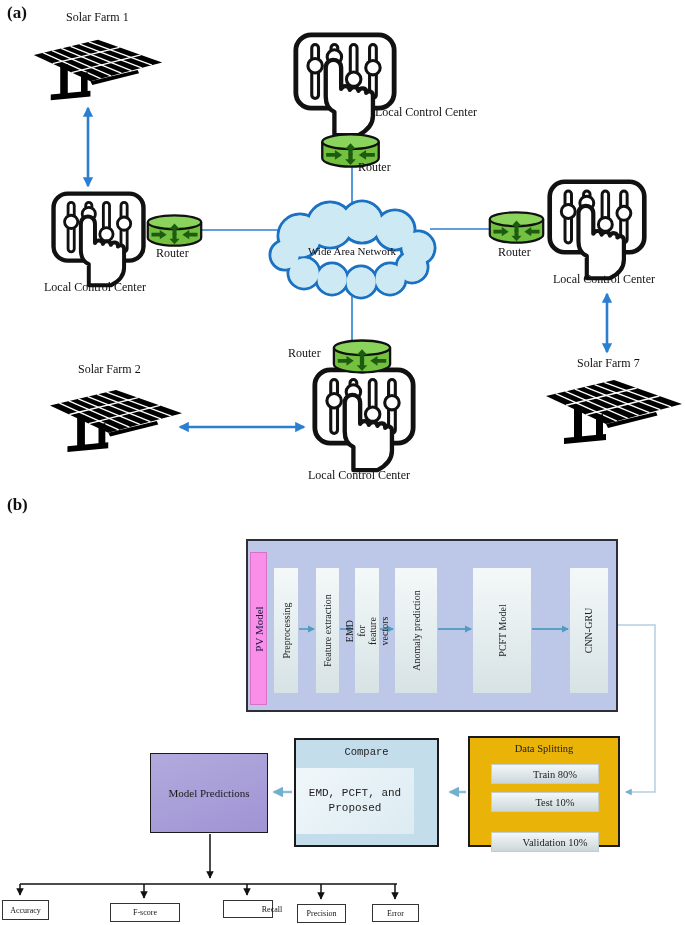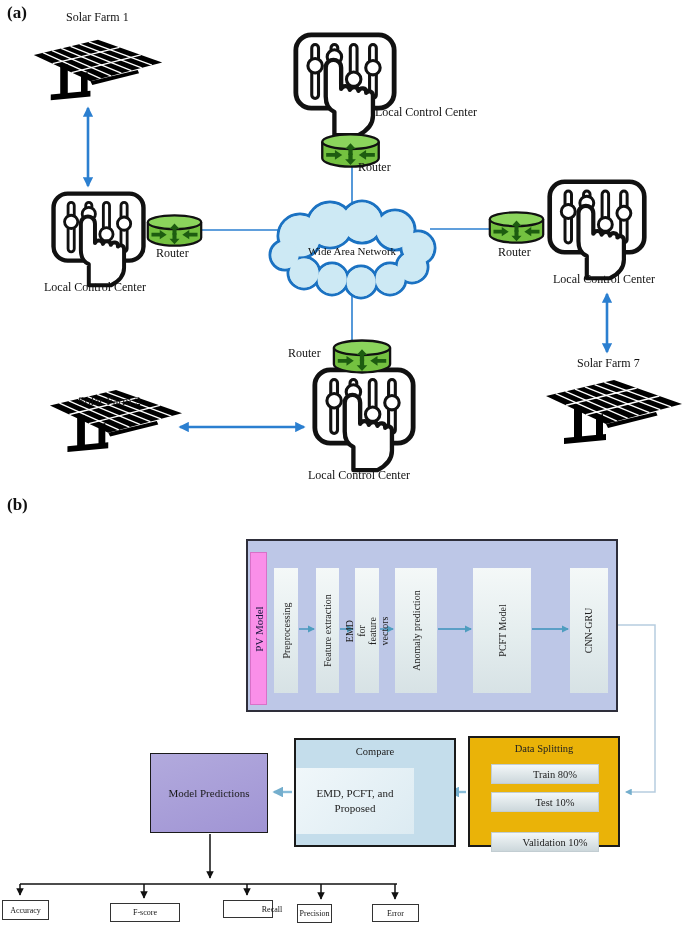--- a/index.html
+++ b/index.html
@@ -19,22 +19,22 @@
   .vtext{transform:rotate(-90deg);white-space:nowrap;font-size:10px;color:#222;text-align:center;}
   .vtext.wrap2{white-space:normal;width:86px;line-height:1.15;}
   .pv-strip .vtext{font-size:11px;color:#14143c;}
   .ds-box{position:absolute;left:468px;top:736px;width:152px;height:111px;
       background:#eab308;border:2px solid #1a1a1a;box-sizing:border-box;z-index:3;}
   .ds-title{position:absolute;top:5px;left:0;right:0;text-align:center;font-size:10.5px;color:#222;}
   .ds-item{position:absolute;left:21px;width:108px;height:20px;
       background:linear-gradient(180deg,#f3f7f8,#ccd7db);border:1px solid #c2cdd2;
       box-sizing:border-box;display:flex;align-items:center;justify-content:center;
       font-size:10.5px;color:#222;padding-left:20px;}
-  .compare-box{position:absolute;left:294px;top:738px;width:162px;height:109px;
-      background:#c4ddeb;border:2px solid #1a1a1a;box-sizing:border-box;z-index:3;}
+  .compare-box{position:absolute;left:294px;top:738px;width:145px;height:109px;
+      background:#c4ddeb;border:2px solid #1a1a1a;box-sizing:border-box;z-index:3;font-family:Liberation Mono, monospace;}
   .compare-title{position:absolute;top:6px;left:0;right:0;text-align:center;font-size:10.5px;color:#222;}
   .compare-inner{position:absolute;left:0;top:28px;width:118px;height:66px;
       background:linear-gradient(135deg,#f0f7fa 0%,#dcebf2 100%);
       display:flex;align-items:center;justify-content:center;text-align:center;
       font-size:11px;color:#222;padding:0 10px;box-sizing:border-box;line-height:1.4;}
   .mp-box{position:absolute;left:150px;top:753px;width:118px;height:80px;
       background:linear-gradient(160deg,#b2aadd,#a094d4);border:1.6px solid #1a1a1a;
       box-sizing:border-box;display:flex;align-items:center;justify-content:center;
       font-size:11px;color:#1a1a1a;z-index:3;}
   .metric{position:absolute;background:#fff;border:1.6px solid #333;box-sizing:border-box;
@@ -47,21 +47,21 @@
 
   <div class="panel-label" style="left:7px;top:3px;">(a)</div>
   <div class="lbl" style="left:66px;top:10px;">Solar Farm 1</div>
   <div class="lbl" style="left:375px;top:105px;">Local Control Center</div>
   <div class="lbl" style="left:358px;top:160px;">Router</div>
   <div class="lbl" style="left:156px;top:246px;">Router</div>
   <div class="lbl" style="left:44px;top:280px;">Local Control Center</div>
   <div class="lbl" style="left:498px;top:245px;">Router</div>
   <div class="lbl" style="left:553px;top:272px;">Local Control Center</div>
   <div class="lbl" style="left:577px;top:356px;">Solar Farm 7</div>
-  <div class="lbl" style="left:78px;top:362px;margin-top:32px;">Solar Farm 2</div>
+  <div class="lbl" style="left:78px;top:362px;">Solar Farm 2</div>
   <div class="lbl" style="left:288px;top:346px;">Router</div>
   <div class="lbl" style="left:308px;top:468px;">Local Control Center</div>
   <div class="lbl" style="left:272px;top:245px;width:160px;text-align:center;font-size:11px;">Wide Area Network</div>
 
   <svg class="overlay" width="685" height="925" viewBox="0 0 685 925">
     <defs>
       <marker id="mBlue" viewBox="0 0 10 10" refX="8.5" refY="5" markerWidth="4" markerHeight="4" orient="auto-start-reverse">
         <path d="M0 0 L10 5 L0 10 z" fill="#2b7fd0"></path>
       </marker>
       <marker id="mBlack" viewBox="0 0 10 10" refX="9" refY="5" markerWidth="5" markerHeight="5" orient="auto">
@@ -252,16 +252,16 @@
     <div class="compare-inner">EMD, PCFT, and Proposed</div>
   </div>
 
   <div class="mp-box">
     <span>Model Predictions</span>
   </div>
 
   <div class="metric" style="left:2px;top:900px;width:47px;height:20px;">Accuracy</div>
   <div class="metric" style="left:110px;top:903px;width:70px;height:19px;">F-score</div>
   <div class="metric" style="left:223px;top:900px;width:48px;height:18px;padding-left:48px;">Recall</div>
-  <div class="metric" style="left:297px;top:904px;width:35px;height:19px;">Precision</div>
+  <div class="metric" style="left:297px;top:904px;width:49px;height:19px;">Precision</div>
   <div class="metric" style="left:372px;top:904px;width:47px;height:18px;">Error</div>
 
 </div>
 
 </body></html>

